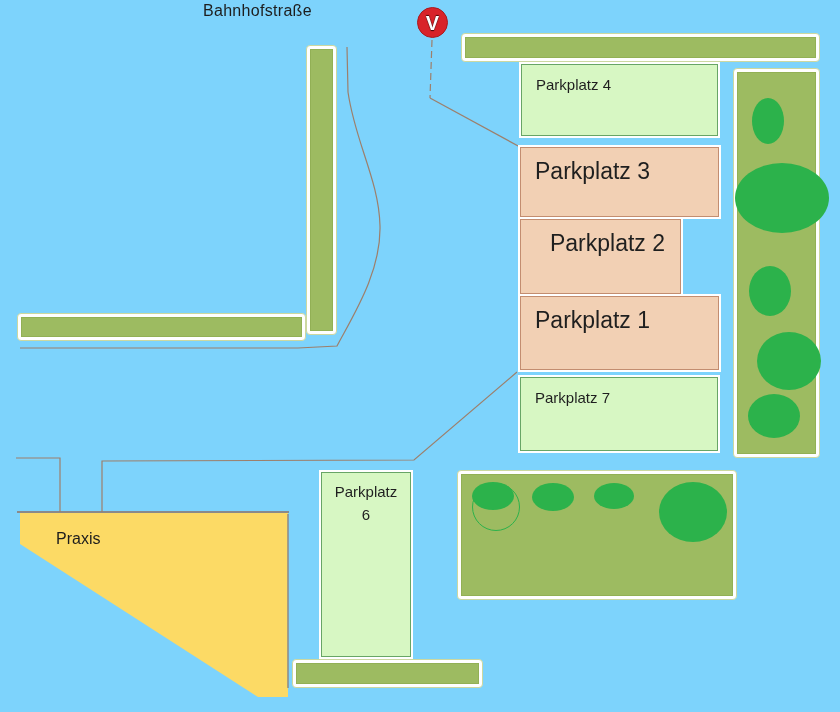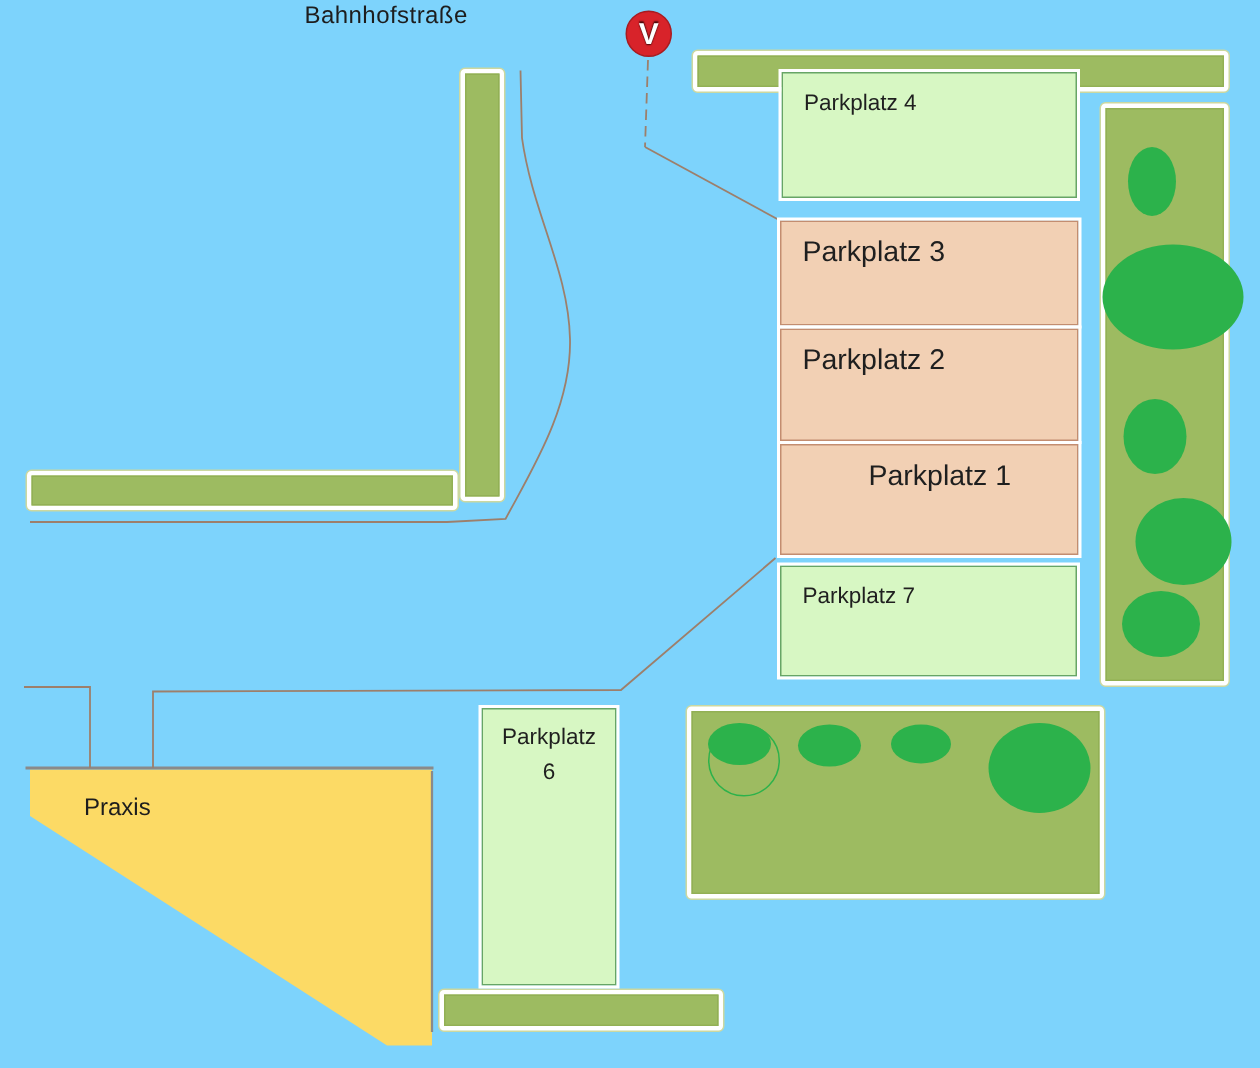--- a/index.html
+++ b/index.html
@@ -17,21 +17,21 @@
                  background:#9dbb61; border:1px solid #92b055; }
 
   .tree { position:absolute; background:#2cb24b; border-radius:50%; }
   .tree-outline { position:absolute; border:1px solid #2cb24b; border-radius:50%; background:transparent; }
 
   
   .lot { position:absolute; box-sizing:border-box; outline:2px solid #ffffff; }
   .lot.green { background:#d7f7c3; border:1px solid #67a566; }
   .lot.tan   { background:#f2d0b4; border:1px solid #c38d70; }
   .lot-label { color:#1f1f1f; }
-  .lot-label.big   { font-size:19px; padding:10px 0 0 14px; }
+  .lot-label.big   { font-size:23px; padding:10px 0 0 14px; }
   .lot-label.small { font-size:15px; padding:11px 0 0 14px; }
   .lot6-label { font-size:15px; width:68px; margin:8px auto 0; text-align:center;
                 line-height:1.5; color:#1f1f1f; }
 
   #street-label { left:203px; top:2px; font-size:16px; letter-spacing:0.3px; }
   #praxis-label { left:56px; top:530px; font-size:16px;text-align:center; }
 
   
   #v-marker {
     position:absolute; left:417px; top:7px; width:31px; height:31px;
@@ -92,33 +92,33 @@
 
   <div class="strip" style="left:457px; top:470px; width:278px; height:128px; overflow:visible;">
     <div class="fill"></div>
     <div class="tree-outline" style="left:14px; top:12px; width:46px; height:46px;"></div>
     <div class="tree" style="left:14px;  top:11px; width:42px; height:28px;"></div>
     <div class="tree" style="left:74px;  top:12px; width:42px; height:28px;"></div>
     <div class="tree" style="left:136px; top:12px; width:40px; height:26px;"></div>
     <div class="tree" style="left:201px; top:11px; width:68px; height:60px;"></div>
   </div>
 
-  <div class="lot green" style="left:521px; top:48px;  width:197px; height:84px;">
+  <div class="lot green" style="left:521px; top:64px;  width:197px; height:72px;">
     <div class="lot-label small">Parkplatz 4</div>
   </div>
 
   <div class="lot tan" style="left:520px; top:147px; width:199px; height:70px;">
     <div class="lot-label big">Parkplatz 3</div>
   </div>
 
-  <div class="lot tan" style="left:520px; top:219px; width:199px; height:75px;">
+  <div class="lot tan" style="left:520px; top:219px; width:161px; height:75px;text-align:center;">
     <div class="lot-label big">Parkplatz 2</div>
   </div>
 
-  <div class="lot tan" style="left:520px; top:296px; width:199px; height:74px;text-align:center;">
+  <div class="lot tan" style="left:520px; top:296px; width:199px; height:74px;">
     <div class="lot-label big">Parkplatz 1</div>
   </div>
 
   <div class="lot green" style="left:520px; top:377px; width:198px; height:74px;">
     <div class="lot-label small">Parkplatz 7</div>
   </div>
 
   <div class="lot green" style="left:321px; top:472px; width:90px; height:185px;">
     <div class="lot6-label">Parkplatz 6</div>
   </div>

